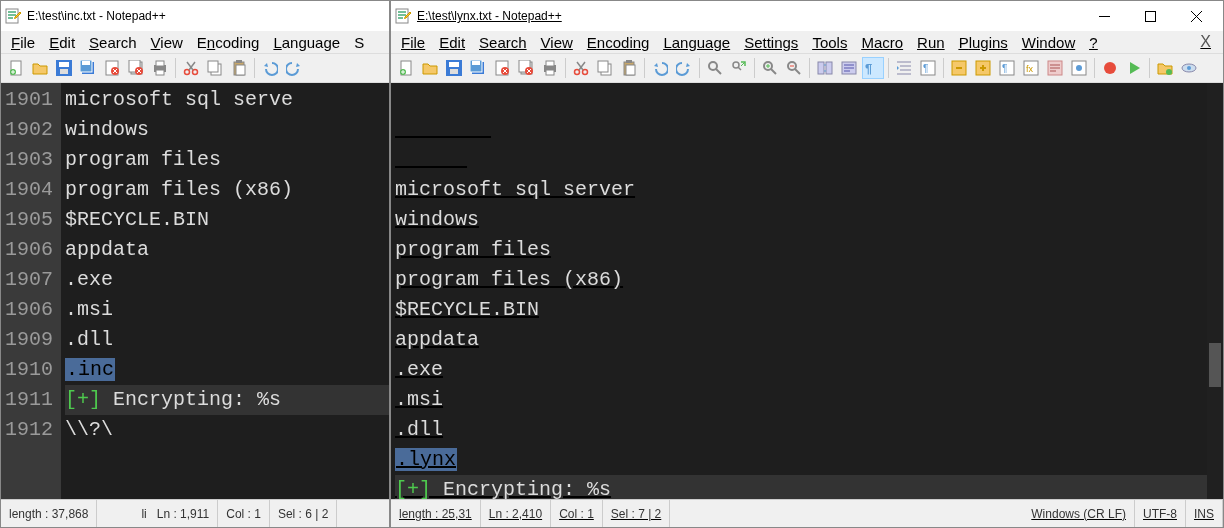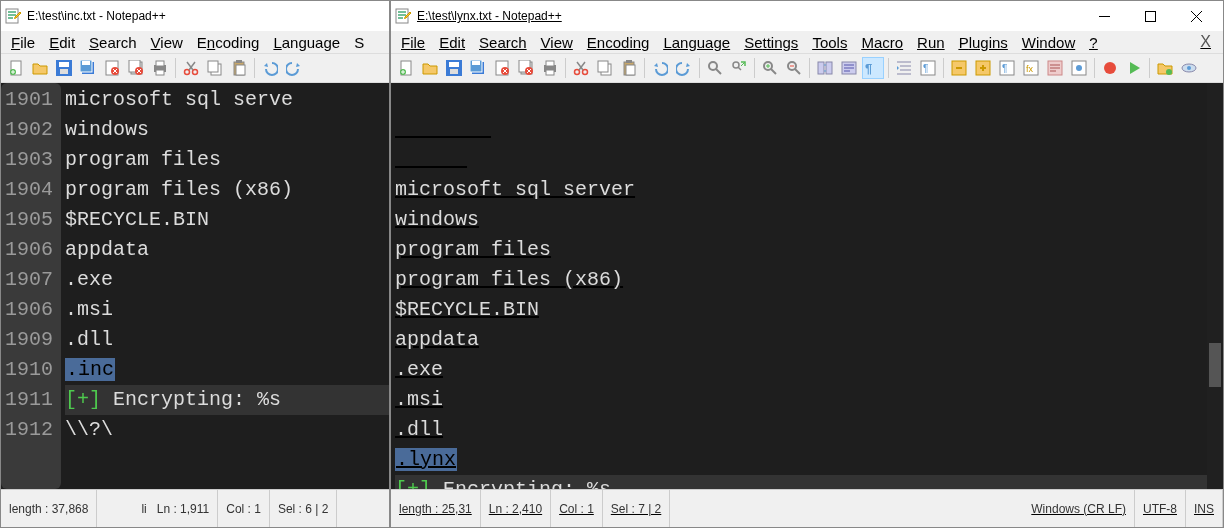--- a/index.html
+++ b/index.html
@@ -24,29 +24,29 @@
 .tbtn svg { width: 16px; height: 16px; }
 .tsep { width: 1px; height: 20px; background: #ccc; margin: 0 2px; }
 .tabbar { height: 22px; display: flex; align-items: flex-end; padding: 0 4px; background: #f0f0f0; }
 .tab { height: 20px; display: flex; align-items: center; padding: 0 6px; background: #f6f6f6; border: 1px solid #aaa; border-bottom: none; font-size: 11px; gap: 4px; }
 .tab .disk { width: 12px; height: 12px; }
 .tab .x { width: 11px; height: 11px; background: #e74c3c; border: 1px solid #c0392b; position: relative; }
 .tab .x::before, .tab .x::after { content: ''; position: absolute; left: 1px; top: 4px; width: 7px; height: 1px; background: #fff; }
 .tab .x::before { transform: rotate(45deg); }
 .tab .x::after { transform: rotate(-45deg); }
 .editor { flex: 1; display: flex; background: #1e1e1e; font-family: "Consolas", "Courier New", monospace; font-size: 20px; position: relative; overflow: hidden; }
-.gutter { background: #3a3a3a; color: #9a9a9a; text-align: left; padding: 2px 8px 2px 4px; line-height: 30px; border-radius: 6px; }
+.gutter { background: #3a3a3a; color: #9a9a9a; text-align: left; padding: 2px 8px 2px 4px; line-height: 30px; }
 .code { flex: 1; color: #dcdcdc; padding: 2px 0 2px 4px; line-height: 30px; white-space: pre; position: relative; overflow: hidden; }
 .line { height: 30px; }
 .line.curr { background: #333333; }
 .hl { background: #4a6b99; color: #000000; padding: 0 1px; }
 .grn { color: #4ec94e; }
 .scrollbar { width: 16px; background: #202020; position: absolute; right: 0; top: 0; bottom: 0; }
 .thumb { position: absolute; left: 2px; right: 2px; background: #555; border-radius: 0; }
-.statusbar { height: 38px; display: flex; align-items: center; background: #f0f0f0; border-top: 1px solid #ccc; font-size: 12px; color: #333; }
+.statusbar { height: 28px; display: flex; align-items: center; background: #f0f0f0; border-top: 1px solid #ccc; font-size: 12px; color: #333; }
 .statusbar .cell { padding: 0 8px; border-right: 1px solid #ccc; height: 100%; display: flex; align-items: center; white-space: nowrap; }
 .statusbar .cell.nr { border-right: none; margin-left: 36px; }
 .statusbar .sp { flex: 1; }
 </style>
 </head>
 <body>
 
 <div class="windows">
 
   <div class="npp left">

